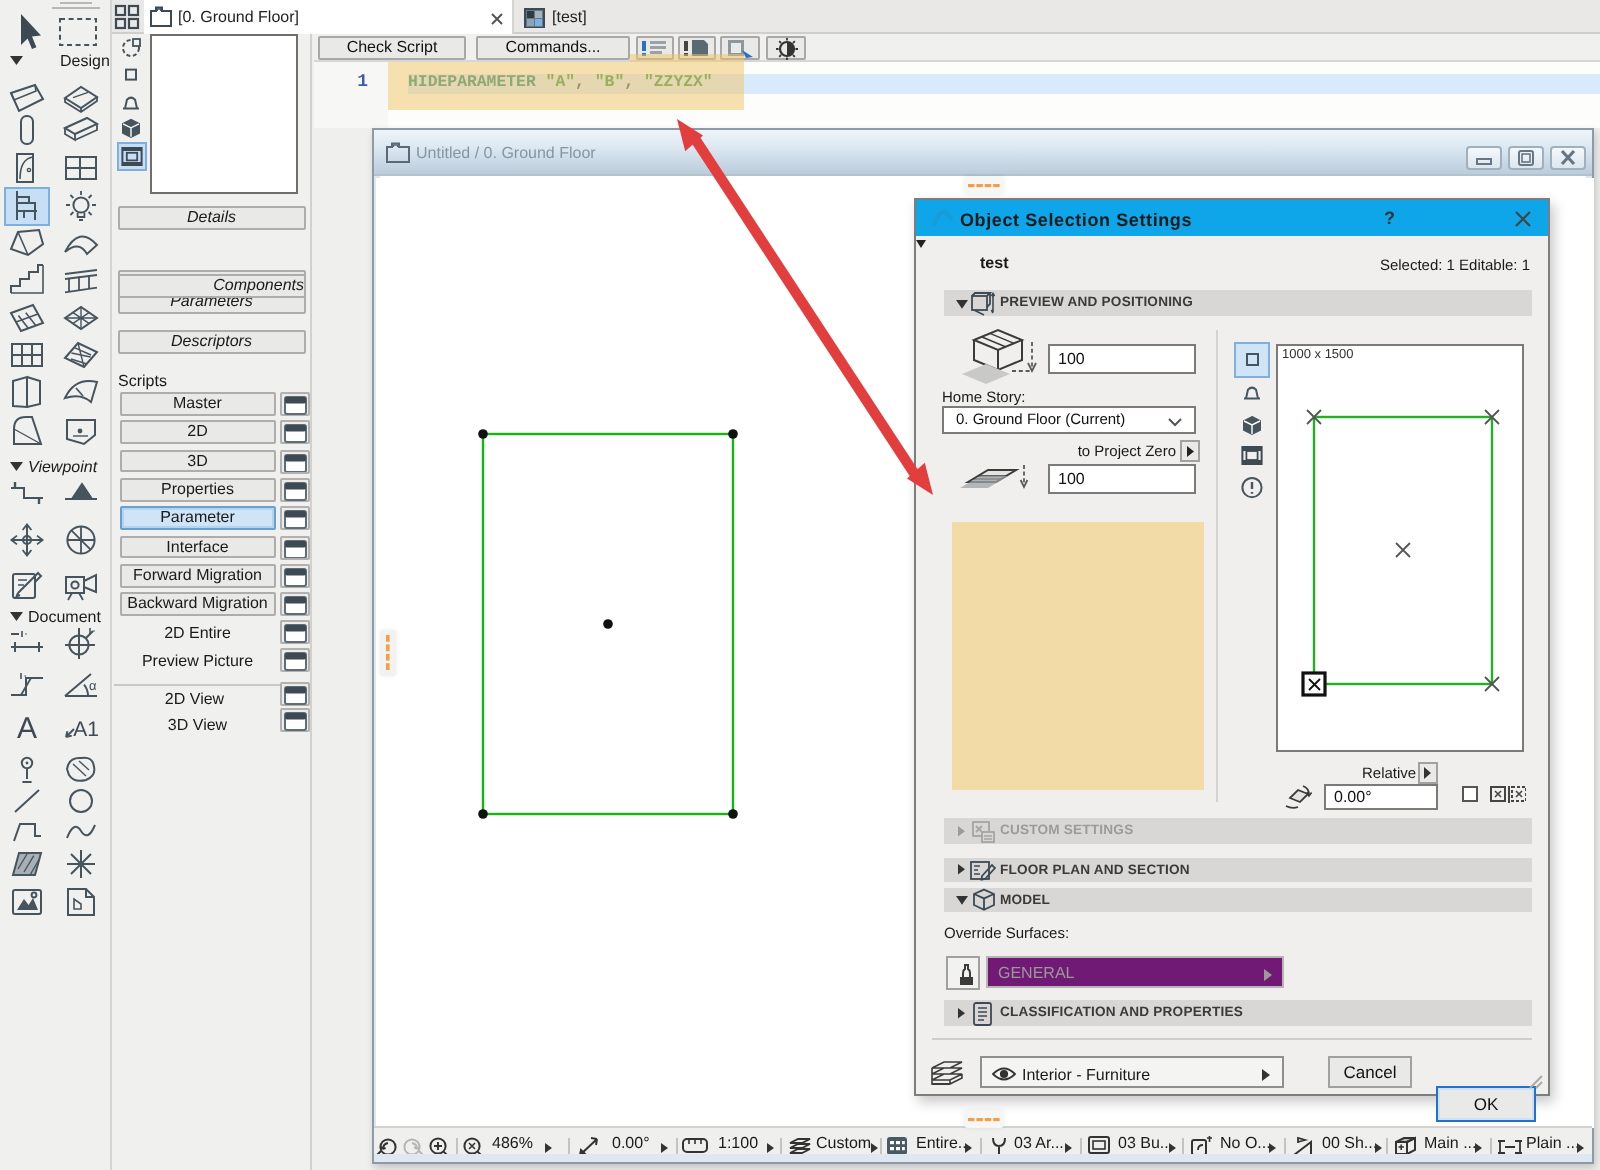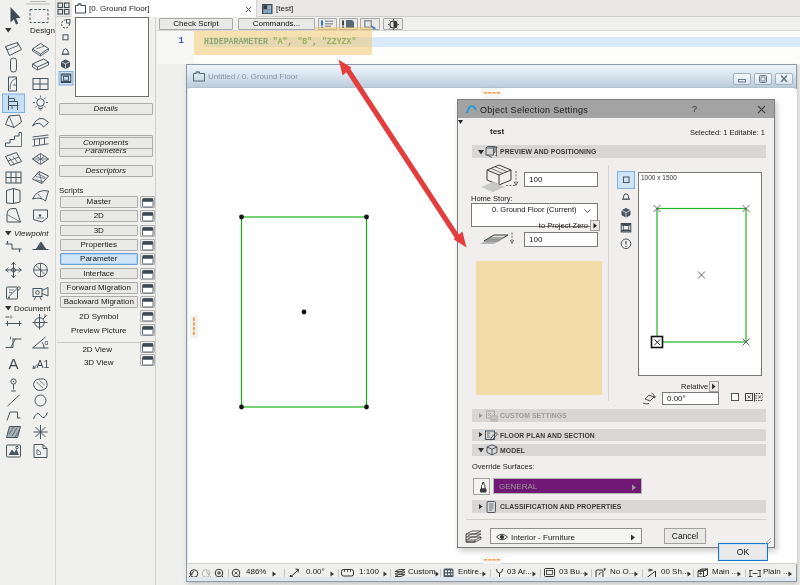--- a/index.html
+++ b/index.html
@@ -43,21 +43,21 @@
 #ftitle { left:0; top:0; width:609px; height:23px; background:linear-gradient(#eef4f9, #dce8f1 40%, #c3d3e1 85%, #bccdda); border-bottom:1px solid #b3c2cf; }
 #ftitle .txt { position:absolute; left:21px; top:7px; font-size:8px; color:#8795a3; }
 .wbtn { position:absolute; top:8px; width:18px; height:12px; background:linear-gradient(#f4f8fb,#dce6ee); border:1px solid #9fb0bf; border-radius:2px; }
 #fcontent { left:1px; top:24px; width:609px; height:475px; background:#fff; }
 #fstatus { left:0; top:497.5px; width:609px; height:14.5px; background:#eff0ee; border-top:1px solid #d2d2d0; }
 #fstrip { left:0; top:512px; width:609px; height:4px; background:#dfe8f0; }
 .sbi { position:absolute; top:1px; height:14px; font-size:8px; color:#1a1a1a; line-height:14px; white-space:nowrap; }
 .sbsep { position:absolute; width:1px; height:10px; background:#c4c3c2; }
 
 #dialog { left:457px; top:99px; width:318px; height:449px; background:#f0efee; border:1px solid #7d7d7c; box-shadow:2px 3px 6px rgba(0,0,0,0.22); }
-#dtitle { left:0; top:0; width:316px; height:18px; background:#a3a3a3; }
+#dtitle { left:0; top:0; width:316px; height:18px; background:#0ea5e9;font-weight:bold; }
 #dtitle .txt { position:absolute; left:22px; top:4.5px; font-size:9px; letter-spacing:0.3px; color:#1a1a1a; }
 .dhdr { position:absolute; left:14px; width:294px; height:12.5px; background:#d8d7d6; }
 .dhdr .txt { position:absolute; left:28px; top:3px; font-size:6.8px; font-weight:bold; color:#3a3a38; letter-spacing:0.1px; }
 .dfield { position:absolute; background:#fff; border:1px solid #7a7a78; font-size:8px; color:#111; }
 .dlabel { position:absolute; font-size:7.5px; color:#1a1a1a; white-space:nowrap; }
 .dbtn { position:absolute; background:#e9e9e8; border:1px solid #a2a1a0; }
 .dbtn > svg { display:block; margin:0 auto; }
 </style>
 </head>
 <body>
@@ -314,32 +314,32 @@
       <g stroke="#3d4a54">
           <rect x="5.2" y="57" width="9.6" height="8.5"></rect>
           <rect x="7.4" y="59.4" width="5.2" height="3.8" stroke-width="0.9"></rect>
           <path d="M5.2 58 L14.8 58 M5.2 64.5 L14.8 64.5" stroke-width="1.1"></path>
         </g>
     </svg>
     <div class="abs" style="left:19px; top:0px; width:74px; height:79.5px; background:#fff; border:1px solid #6e6e6c;"></div>
     <div class="pbtn wide" style="top:86px;">Details</div>
     <div class="pbtn wide" style="top:102px;margin-top:26px;">Parameters</div>
     <div class="pbtn wide" style="top:117.5px;">Migration</div>
-    <div class="pbtn wide" style="top:120px;">Components</div>
+    <div class="pbtn wide" style="top:120px;text-align:right;">Components</div>
     <div class="pbtn wide" style="top:148px;">Descriptors</div>
     <span class="abs" style="left:3px; top:169px; font-size:8px; color:#1a1a1a;">Scripts</span>
     <div class="pbtn" style="top:179px; left:3.5px; width:78.5px;">Master</div>
     <div class="pbtn" style="top:193.4px; left:3.5px; width:78.5px;">2D</div>
     <div class="pbtn" style="top:207.7px; left:3.5px; width:78.5px;">3D</div>
     <div class="pbtn" style="top:222px; left:3.5px; width:78.5px;">Properties</div>
     <div class="pbtn sel" style="top:236.4px; left:3.5px; width:78.5px;">Parameter</div>
     <div class="pbtn" style="top:250.7px; left:3.5px; width:78.5px;">Interface</div>
     <div class="pbtn" style="top:265px; left:3.5px; width:78.5px;">Forward Migration</div>
     <div class="pbtn" style="top:279.2px; left:3.5px; width:78.5px;">Backward Migration</div>
-    <div class="flatlbl" style="top:294.5px; left:3.5px; width:78.5px;">2D Symbol</div>
+    <div class="flatlbl" style="top:294.5px; left:3.5px; width:78.5px;">2D Entire</div>
     <div class="flatlbl" style="top:308.8px; left:3.5px; width:78.5px;">Preview Picture</div>
     <div class="abs" style="left:1px; top:325px; width:97px; height:1px; background:#c9c8c7;"></div>
     <div class="flatlbl" style="top:327.5px; left:2px; width:78.5px;">2D View</div>
     <div class="flatlbl" style="top:340.5px; left:3.5px; width:78.5px;">3D View</div>
     <div class="winbtn" style="top:179px;">
         <svg width="11.5" height="9.5">
           <rect x="0.5" y="0.5" width="10.5" height="8.5" rx="1" fill="#fff" stroke="#5f6d77"></rect>
           <rect x="0.5" y="0.5" width="10.5" height="3.2" rx="1" fill="#3d4a54" stroke="none"></rect>
         </svg>
       </div>
@@ -649,21 +649,21 @@
       <path d="M7 7 L7 17 L19 22 L31 17 L31 7"></path>
       <path d="M19 12 L19 22"></path>
       <path d="M11 5.5 L23 10.5 M15 3.7 L27 8.7" stroke-width="0.7"></path>
       <path d="M1 24 L13 19 L25 24 L13 29 Z" fill="#c9c9c7" stroke="none"></path>
       <path d="M36 8 L36 21" stroke="#5a5a58" stroke-width="0.9" stroke-dasharray="2 1.4"></path>
       <path d="M34 18.5 L36 22.5 L38 18.5" stroke="#5a5a58" stroke-width="0.9"></path>
       <path d="M26 22.5 L35 22.5" stroke="#5a5a58" stroke-width="0.9" stroke-dasharray="2 1.4"></path>
     </svg>
     <div class="dfield" style="left:66px; top:72px; width:74px; height:15px; line-height:13px; padding-left:4px;">100</div>
     <span class="dlabel" style="left:13px; top:94px;">Home Story:</span>
-    <div class="dfield" style="left:13px; top:103px; width:127px; height:24px; line-height:12.5px; padding-left:20px; font-size:7.5px;">0. Ground Floor (Current)
+    <div class="dfield" style="left:13px; top:103px; width:127px; height:14px; line-height:12.5px; padding-left:6px; font-size:7.5px;">0. Ground Floor (Current)
       <svg class="abs" style="right:6px; top:5px;" width="7" height="4.5">
           <path d="M0.5 0.5 L3.5 3.5 L6.5 0.5" fill="none" stroke="#555" stroke-width="1"></path>
         </svg>
     </div>
     <span class="dlabel" style="left:51px; top:120.5px; width:79px; text-align:right;">to Project Zero</span>
     <div class="dbtn" style="left:132px; top:119.5px; width:10px; height:11.5px;">
         <svg width="8" height="9.5">
           <path d="M2.5 2 L6 4.75 L2.5 7.5 Z" fill="#222"></path>
         </svg>
       </div>

